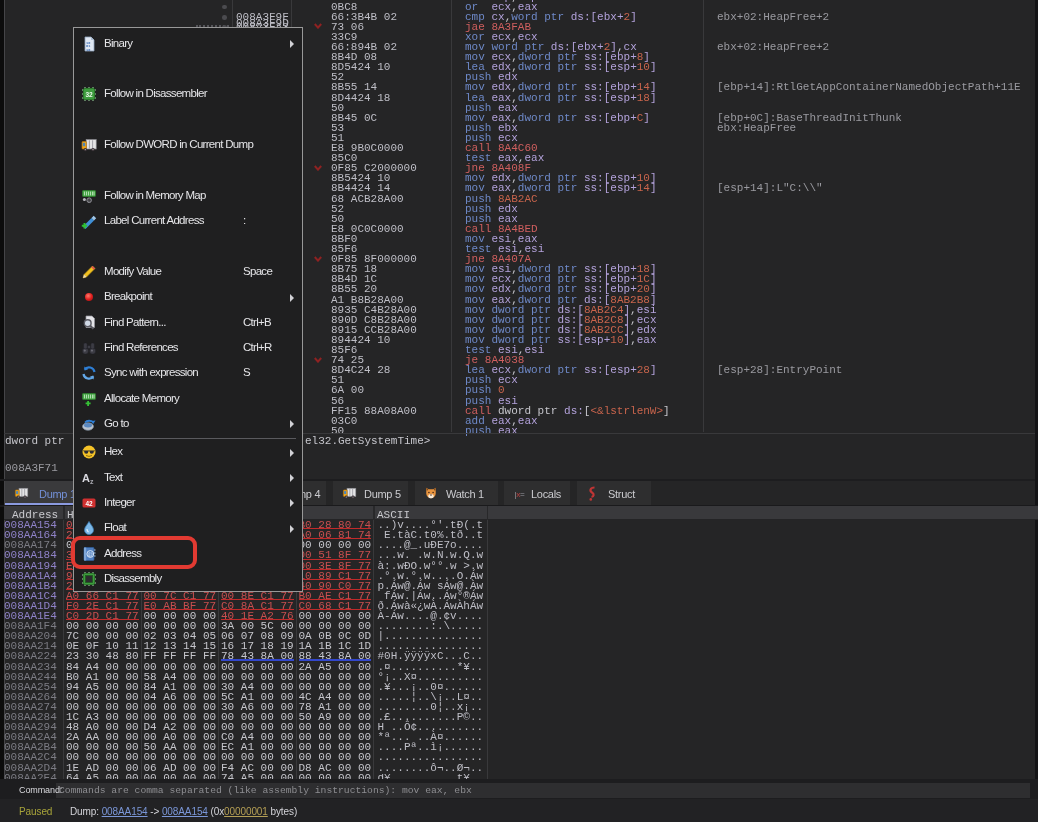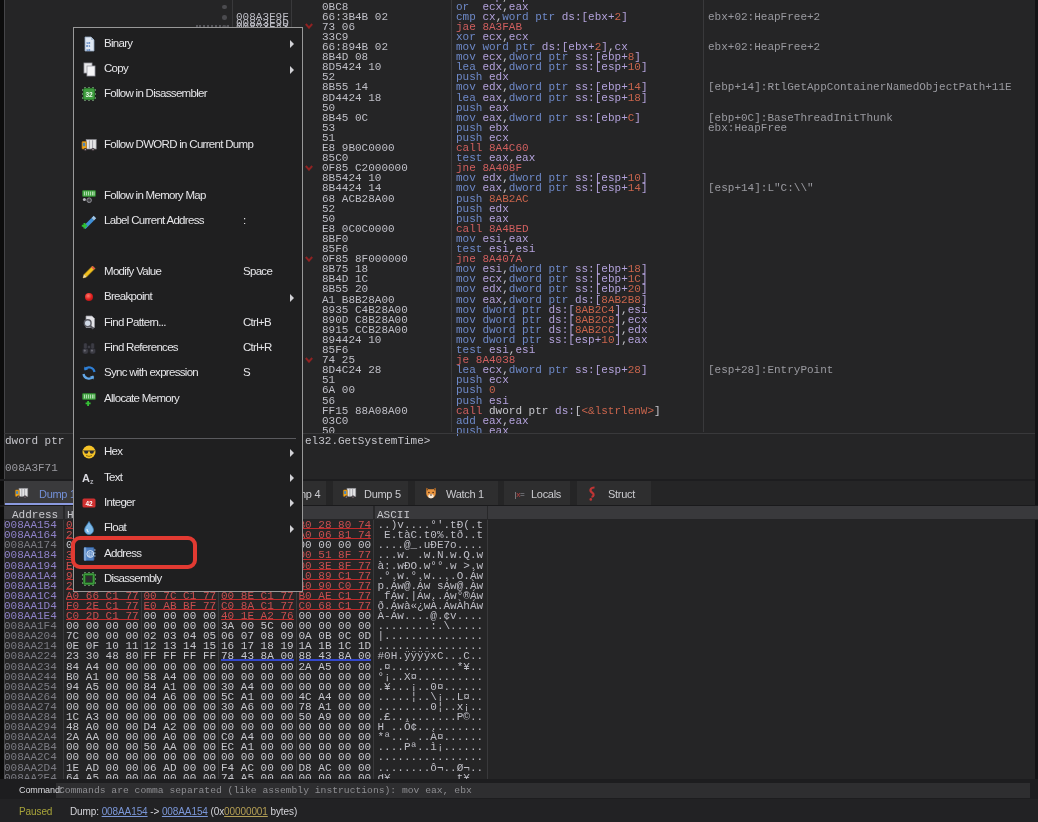--- a/index.html
+++ b/index.html
@@ -1,17 +1,17 @@
 <!DOCTYPE html>
 <html><head><meta charset="utf-8"><style>
 *{margin:0;padding:0;box-sizing:border-box}
 html,body{width:1038px;height:822px;overflow:hidden;background:#252526;position:relative;font-family:"Liberation Sans",sans-serif}
 .mono,.dr,.dmr,.adr,.info,.cmdtxt{font-family:"Liberation Mono",monospace;font-size:11px;line-height:10px;white-space:pre}
 s{text-decoration:none}
-.dr{position:absolute;height:10px;left:0;width:960px}
+.dr{position:absolute;height:10px;left:9px;width:960px}
 .dr .b{position:absolute;left:322px;color:#bfbfc7}
 .dr .i{position:absolute;left:456px}
 .dr .c{position:absolute;left:708px;color:#9a9aa0}
 .m{color:#6e89c8}.r{color:#d05f5f}.v{color:#b3a2db}.n{color:#c8644c}.w{color:#c6c6cc}
 .crt{position:absolute;left:304.5px;top:1.5px}
 .adr{position:absolute;left:236px;color:#bfbfc7;height:10px}
 .bdot{position:absolute;left:222px;width:4.6px;height:4.6px;border-radius:50%;background:#4b4b4f}
 .vs{position:absolute;width:1px;background:#39393b}
 .hs{position:absolute;height:1px;background:#39393b}
 .dmr{position:absolute;height:10px;left:0;width:1038px}
@@ -232,28 +232,20 @@
           <path d="M10 1 l3 3 h-3 z" fill="#aebfd4"></path>
           <g fill="#3f6fb5" font-family="Liberation Mono" font-size="3.6" font-weight="bold">
             <text x="5" y="8">10</text>
             <text x="5" y="11.4">01</text>
             <text x="5" y="14.6">10</text>
           </g>
         </svg></span>
       <span class="ml">Binary</span>
       <span class="arr"></span>
     </div>
-    <div class="mi" style="top:29.1px">
-      <span class="mic"><svg width="16" height="16" viewBox="0 0 16 16">
-          <rect x="3" y="2" width="8" height="10" fill="#e8e8ea" stroke="#9a9aa2" stroke-width="0.8"></rect>
-          <rect x="6" y="5" width="8" height="10" fill="#f4f4f6" stroke="#9a9aa2" stroke-width="0.8"></rect>
-        </svg></span>
-      <span class="ml">Copy</span>
-      <span class="arr"></span>
-    </div>
     <div class="mi" style="top:54.4px">
       <span class="mic"><svg width="16" height="16" viewBox="0 0 16 16">
           <g stroke="#9fdc9f" stroke-width="1">
             <path d="M4 1v2 M8 1v2 M12 1v2 M4 13v2 M8 13v2 M12 13v2 M1 4h2 M1 8h2 M1 12h2 M13 4h2 M13 8h2 M13 12h2"></path>
           </g>
           <rect x="2.5" y="2.5" width="11" height="11" rx="1.5" fill="#3f9c3f" stroke="#2c7a2c" stroke-width="1"></rect>
           <text x="8" y="11" text-anchor="middle" font-family="Liberation Sans" font-size="6.5" font-weight="bold" fill="#eaf6ea">32</text>
         </svg></span>
       <span class="ml">Follow in Disassembler</span>
     </div>
@@ -347,20 +339,30 @@
       <span class="ms">S</span>
     </div>
     <div class="mi" style="top:358.6px">
       <span class="mic"><svg width="16" height="16" viewBox="0 0 16 16">
           <rect x="1.5" y="2.5" width="13" height="6" rx="0.8" fill="#49a849" stroke="#2e7d2e" stroke-width="0.9"></rect>
           <path d="M3.5 3.6v3.8 M5.5 3.6v3.8 M7.5 3.6v3.8 M9.5 3.6v3.8 M11.5 3.6v3.8 M13 3.6v3.8" stroke="#c9e8c9" stroke-width="0.8"></path>
           <path d="M4.6 12.4h5 M7.1 9.9v5" stroke="#35c135" stroke-width="1.8"></path>
         </svg></span>
       <span class="ml">Allocate Memory</span>
     </div>
+    <div class="mi" style="top:383.9px">
+      <span class="mic"><svg width="16" height="16" viewBox="0 0 16 16">
+          <ellipse cx="7" cy="10.5" rx="5.5" ry="3.8" fill="#b8c3cf" stroke="#7e8b99" stroke-width="0.7"></ellipse>
+          <ellipse cx="7" cy="9.2" rx="4" ry="2.2" fill="#5a88c0"></ellipse>
+          <path d="M4 6.5 C6 4.2 10 4.2 12.2 6.2" stroke="#2e7fd6" stroke-width="1.8" fill="none"></path>
+          <path d="M14.5 4.6 L12 8.2 L10.6 5 Z" fill="#2e7fd6"></path>
+        </svg></span>
+      <span class="ml">Go to</span>
+      <span class="arr"></span>
+    </div>
     <div class="msep"></div>
     <div class="mi" style="top:412.1px">
       <span class="mic"><svg width="16" height="16" viewBox="0 0 16 16">
           <circle cx="8" cy="8" r="6.5" fill="#f5c328"></circle>
           <path d="M1.8 6.5 L14.2 6.5 L13.6 7.2 L12.9 7.2 Q12.9 9.8 10.7 9.8 Q8.7 9.8 8.6 7.2 L7.4 7.2 Q7.3 9.8 5.3 9.8 Q3.1 9.8 3.1 7.2 L2.4 7.2 Z" fill="#2d2d33"></path>
           <path d="M5 11.5 Q8 13.3 11 11.5" stroke="#8a6a10" stroke-width="1" fill="none"></path>
         </svg></span>
       <span class="ml">Hex</span>
       <span class="arr"></span>
     </div>

